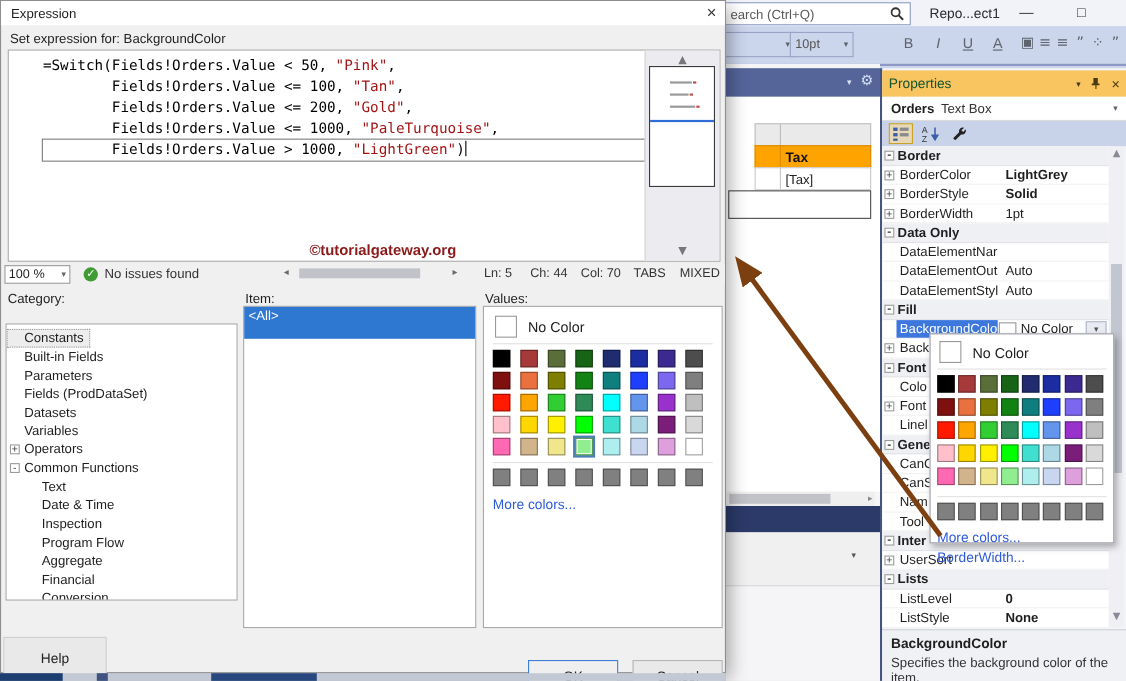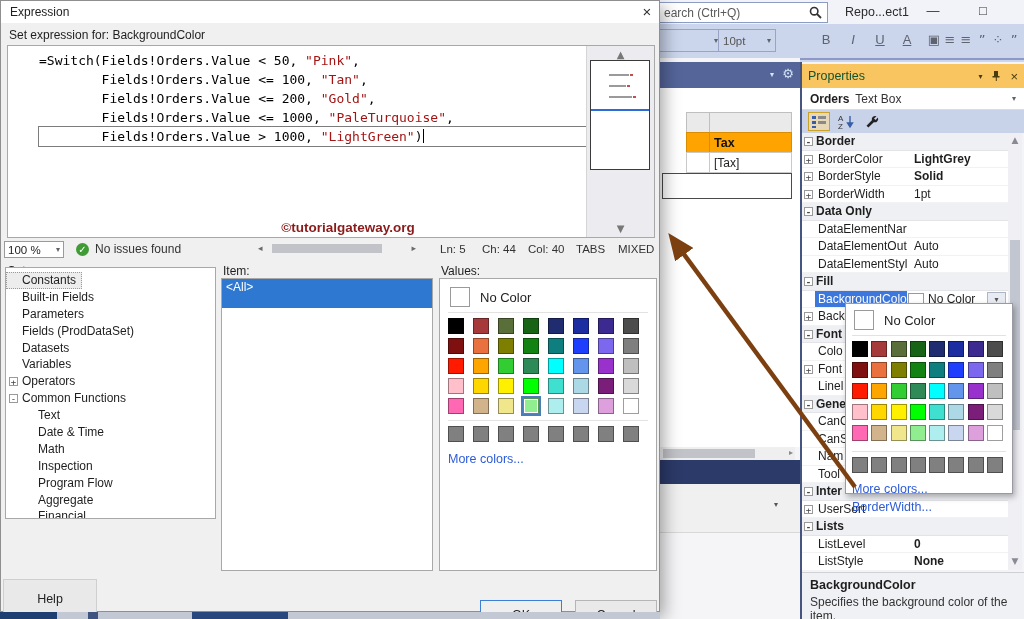--- a/index.html
+++ b/index.html
@@ -111,21 +111,21 @@
   .okdot{width:13px;height:13px;border-radius:50%;background:#3f9c35;color:#fff;font-size:10px;line-height:13px;text-align:center;}
   #hscroll{position:absolute;left:256px;top:2px;width:158px;height:13px;}
   #hscroll .tr{position:absolute;left:12px;top:2px;right:12px;height:9px;background:#f0f0f0;}
   #hscroll .th{position:absolute;left:14px;top:2px;width:110px;height:9px;background:#c2c3c9;}
   .hs-ar{position:absolute;top:1px;font-size:9px;color:#6a6a6a;font-family:"DejaVu Sans",sans-serif;}
   .stat{position:absolute;top:3px;font-size:11.5px;color:#333;}
 
   .panel-label{font-size:12px;color:#1e1e1e;}
   #cat-label{left:6px;top:263px;} #item-label{left:222px;top:263px;} #val-label{left:440px;top:263px;text-align:center;}
   .listbox{background:#fff;border:1px solid #a8a8a8;box-sizing:border-box;}
-  #cat-list{left:4px;top:266px;width:211px;height:252px;padding-top:4px;overflow:hidden;}
+  #cat-list{left:4px;top:293px;width:211px;height:252px;padding-top:4px;overflow:hidden;}
   .tree-item{position:relative;height:16.9px;line-height:16.9px;padding-left:16px;white-space:nowrap;}
   .tree-item.lvl1{padding-left:32px;}
   .tree-item.selected{background:#ededed;outline:1px dotted #9a9a9a;outline-offset:-1px;width:60px;}
   .tbox{position:absolute;left:3px;top:4px;width:9px;height:9px;border:1px solid #9a9a9a;background:#fff;
       font-size:9px;line-height:8px;text-align:center;color:#444;box-sizing:border-box;font-family:"DejaVu Sans Mono",monospace;}
   #item-list{left:220px;top:277px;width:212px;height:293px;}
   .list-row{height:29px;line-height:17px;padding-left:4px;}
   .list-row.selected{background:#2f78d2;color:#fff;}
   #val-panel{left:438px;top:277px;width:218px;height:293px;padding:6px 8px;box-sizing:border-box;}
   #val-panel .pal-grid{grid-auto-rows:20px;margin-top:2px;}
@@ -448,41 +448,40 @@
       <span>No issues found</span>
     </div>
     <div id="hscroll">
       <span class="hs-ar" style="left:0;">◂</span>
       <span class="tr"></span>
         <span class="th"></span>
       <span class="hs-ar" style="right:0;">▸</span>
     </div>
     <span class="stat" style="left:438px;">Ln: 5</span>
     <span class="stat" style="left:480px;">Ch: 44</span>
-    <span class="stat" style="left:526px;">Col: 40</span>
+    <span class="stat" style="left:526px;">Col: 70</span>
     <span class="stat" style="left:574px;">TABS</span>
     <span class="stat" style="left:616px;">MIXED</span>
   </div>
 
   <span class="abs panel-label" id="cat-label">Category:</span>
   <span class="abs panel-label" id="item-label">Item:</span>
   <span class="abs panel-label" id="val-label">Values:</span>
 
   <div class="abs listbox" id="cat-list">
       <div class="tree-item selected"><span>Constants</span></div>
       <div class="tree-item"><span>Built-in Fields</span></div>
       <div class="tree-item"><span>Parameters</span></div>
       <div class="tree-item"><span>Fields (ProdDataSet)</span></div>
       <div class="tree-item"><span>Datasets</span></div>
       <div class="tree-item"><span>Variables</span></div>
       <div class="tree-item"><span class="tbox">+</span><span>Operators</span></div>
       <div class="tree-item"><span class="tbox">-</span><span>Common Functions</span></div>
       <div class="tree-item lvl1"><span>Text</span></div>
       <div class="tree-item lvl1"><span>Date &amp; Time</span></div>
-      <div class="tree-item lvl1"><span>Math</span></div>
       <div class="tree-item lvl1"><span>Inspection</span></div>
       <div class="tree-item lvl1"><span>Program Flow</span></div>
       <div class="tree-item lvl1"><span>Aggregate</span></div>
       <div class="tree-item lvl1"><span>Financial</span></div>
       <div class="tree-item lvl1"><span>Conversion</span></div>
       <div class="tree-item lvl1"><span>Miscellaneous</span></div>
     </div>
   <div class="abs listbox" id="item-list">
       <div class="list-row selected">&lt;All&gt;</div>
     </div>

